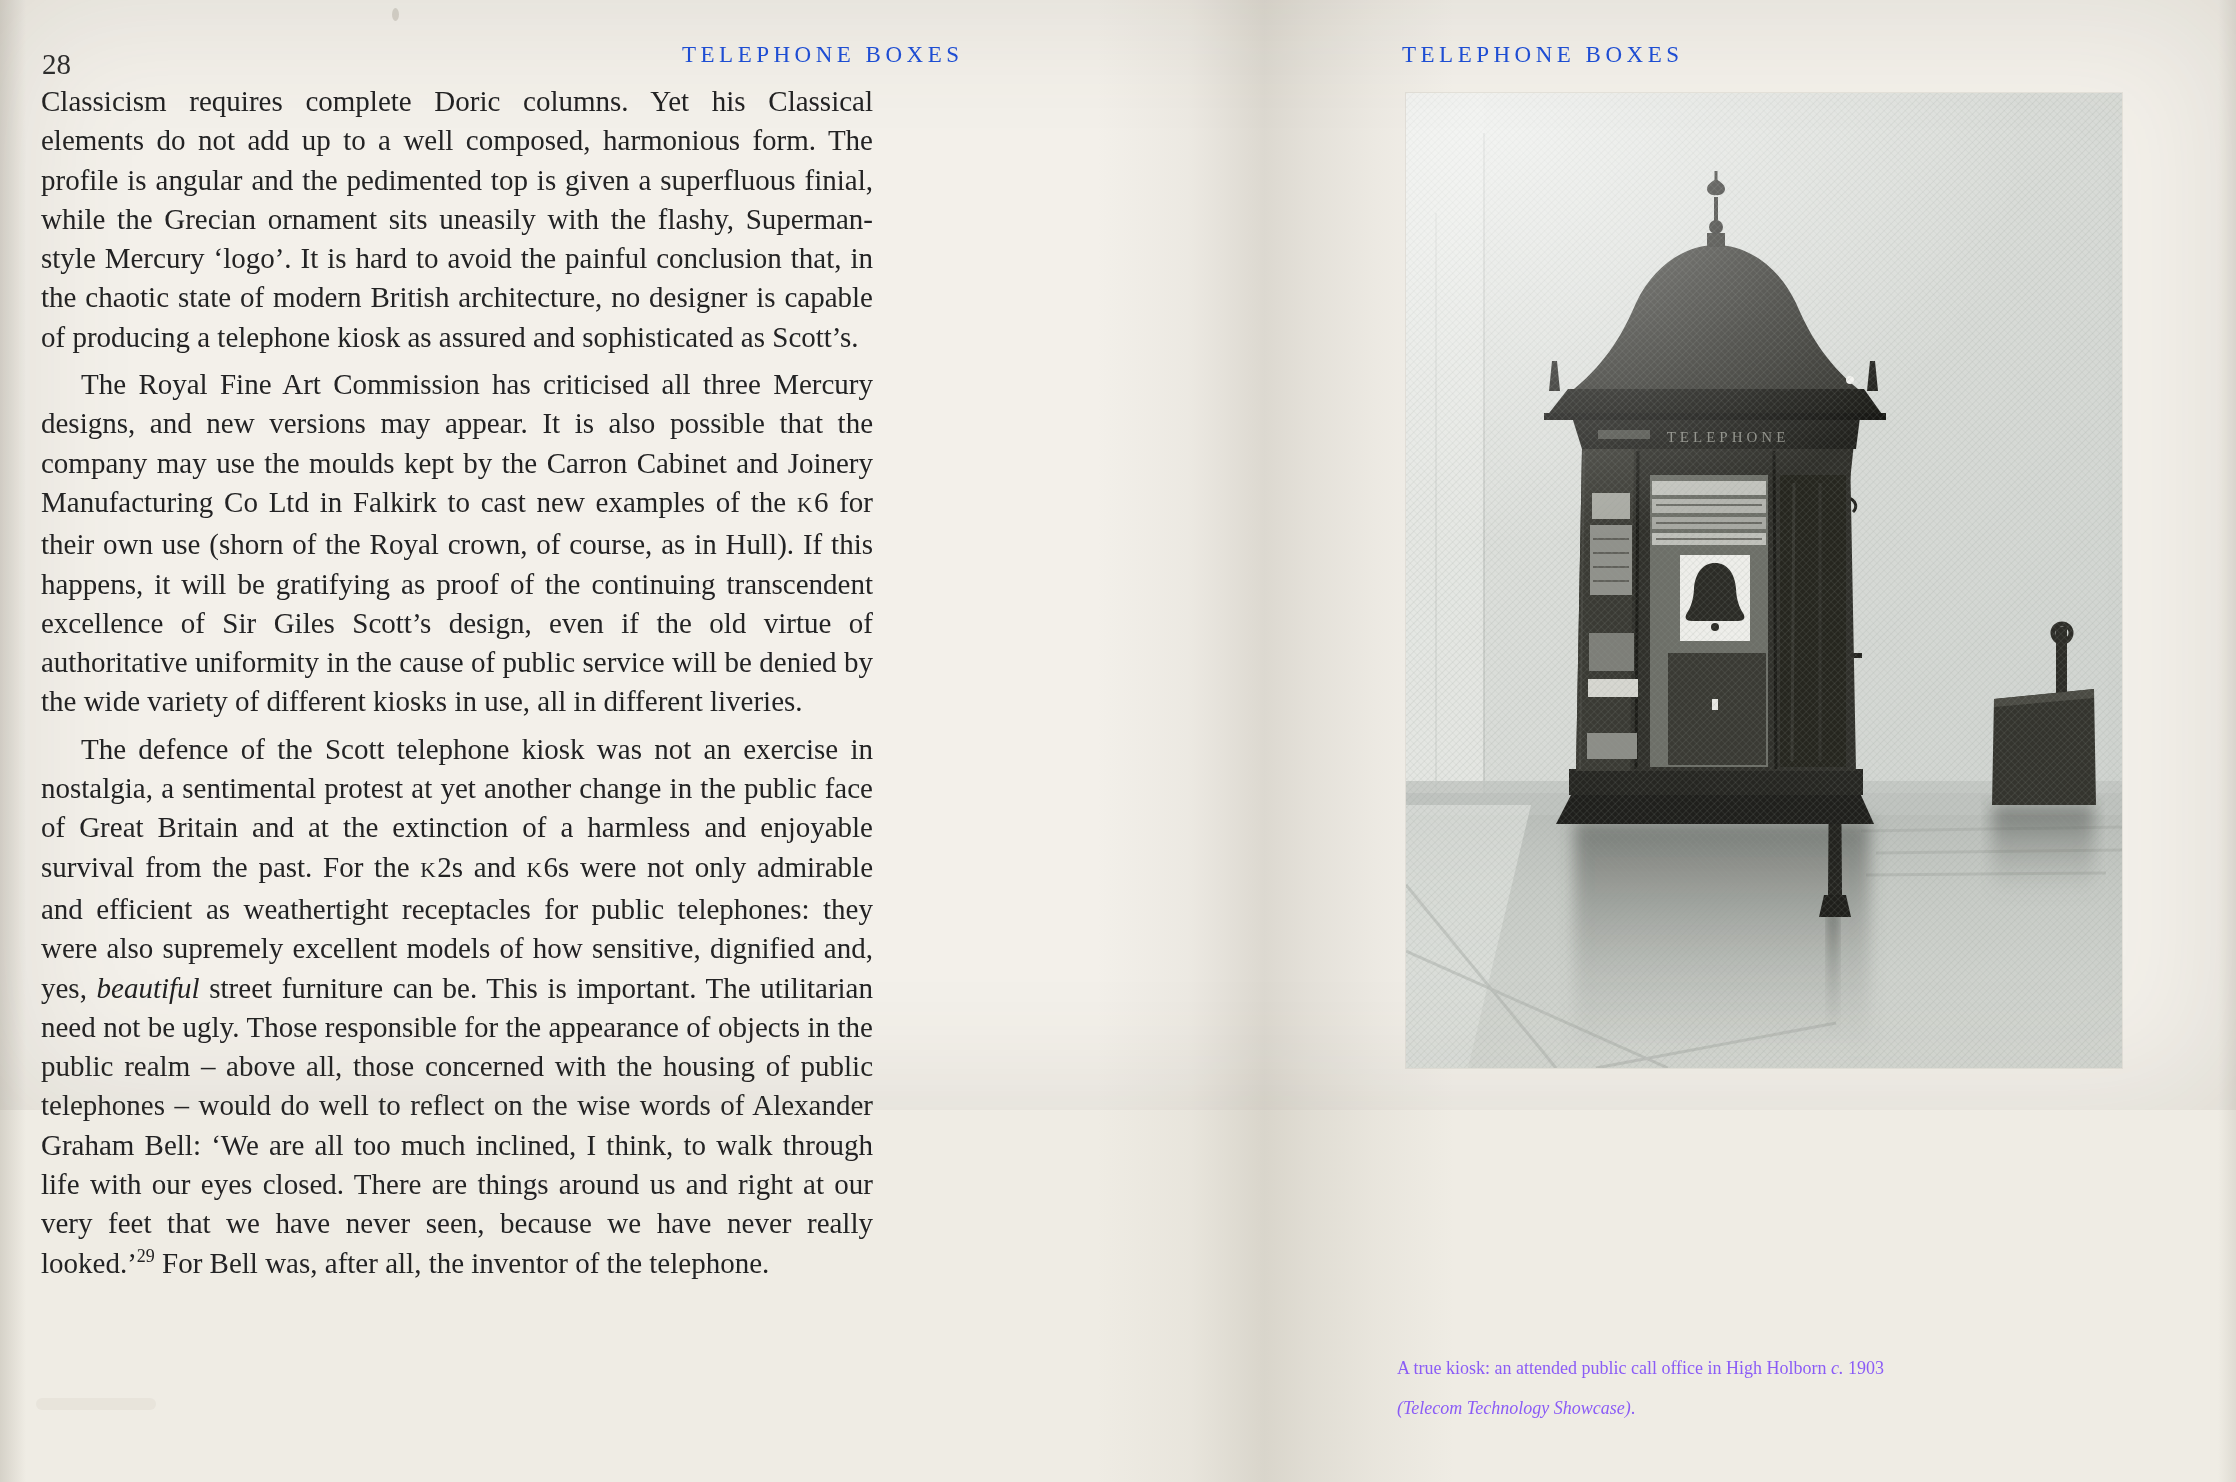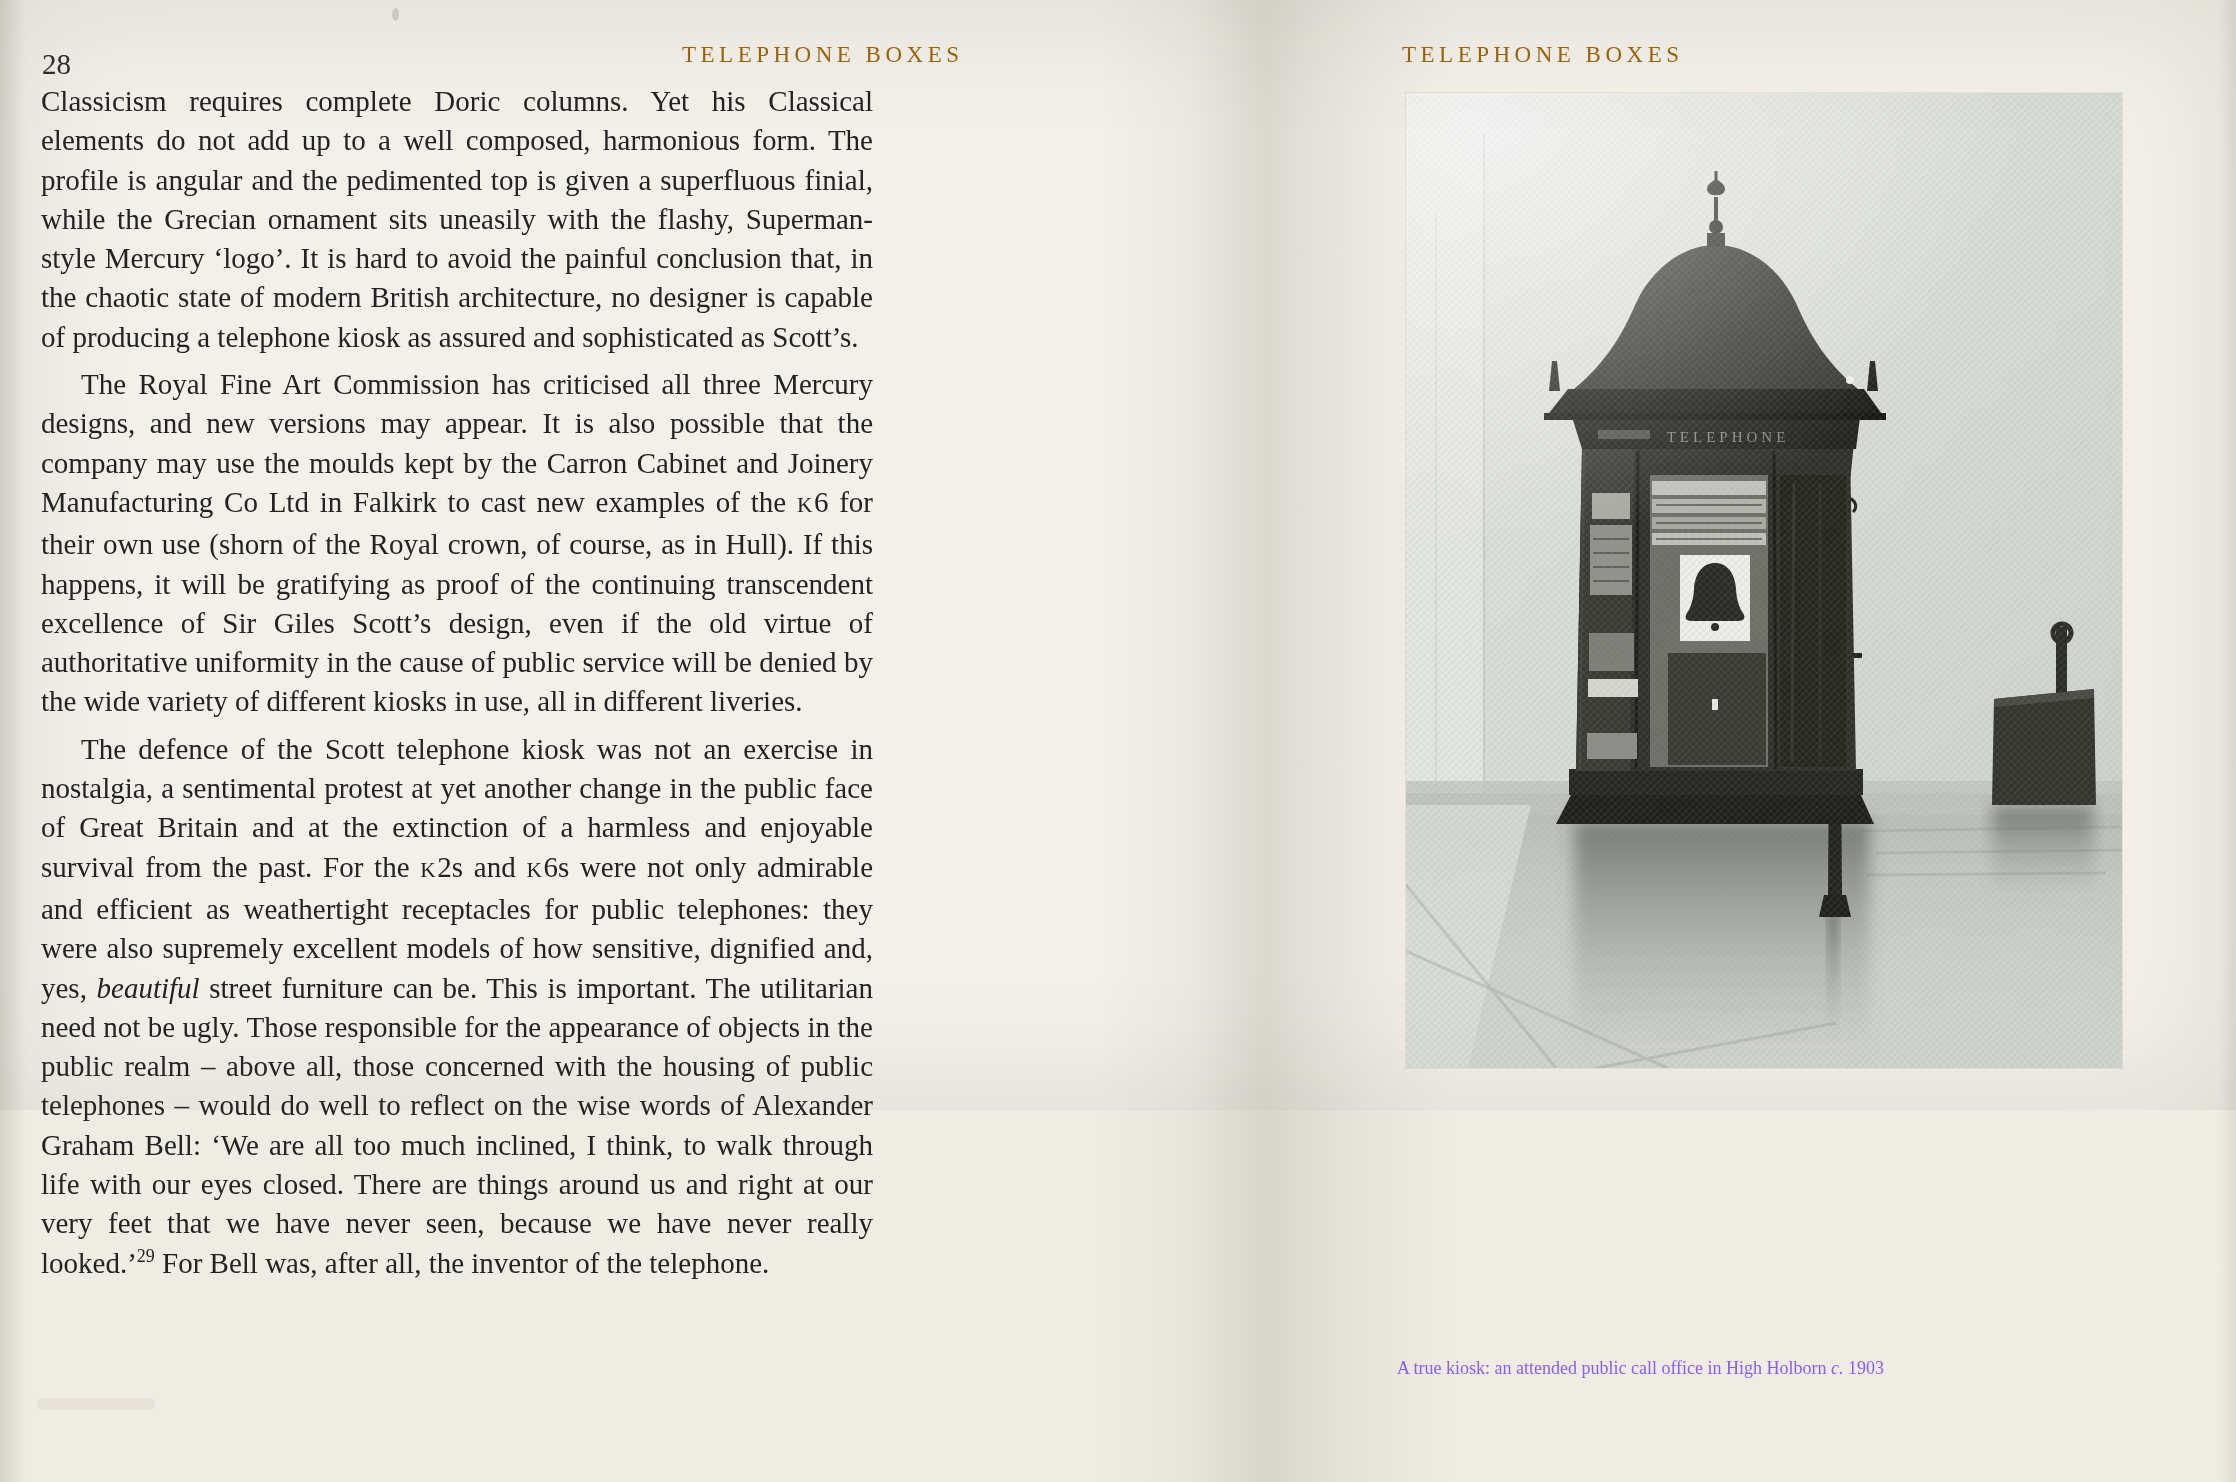--- a/index.html
+++ b/index.html
@@ -20,21 +20,21 @@
             rgba(108,100,80,.05) 26%,
             rgba(108,100,80,.17) 47%,
             rgba(108,100,80,.11) 60%,
             rgba(108,100,80,.05) 78%,
             rgba(108,100,80,0) 100%);}
   .speck{position:absolute;background:rgba(120,112,98,.45);border-radius:50%;}
 
   
   .page-number{position:absolute;left:42px;top:48px;font-size:29px;color:#2c2c2d;}
   .running-head{position:absolute;top:42px;font-size:23px;letter-spacing:4.5px;
-          color:#a16207;white-space:nowrap;}
+          color:#1d4ed8;white-space:nowrap;}
   .running-head.left{left:682px;}
   .running-head.right{left:1402px;}
   .body-text{position:absolute;left:33px;top:74px;width:848px;
           font-size:29px;line-height:39.3px;color:#232324;
           text-align:justify;}
   .body-text p{margin:8px;}
   .body-text p.ind{text-indent:40px;}
   .it{font-style:italic;}
   .sc{font-size:.74em;letter-spacing:.5px;padding-right:1px;}
   sup{font-size:.62em;line-height:0;vertical-align:super;}
@@ -242,15 +242,16 @@
         </g>
       </g>
 
       <rect x="0" y="0" width="716" height="975" fill="url(#ht1)"></rect>
       <rect x="0" y="0" width="716" height="975" fill="url(#ht2)"></rect>
       <rect x="0" y="0" width="716" height="560" fill="url(#tl)"></rect>
     </svg>
 
     <div class="caption">
         <div class="cap-line"><span>A true kiosk: an attended public call office in High Holborn </span><span class="it">c.</span><span> 1903</span></div>
+        <div class="cap-line"><span class="it">(Telecom Technology Showcase)</span><span>.</span></div>
       </div>
   </div>
 </div>
 
 </body></html>

